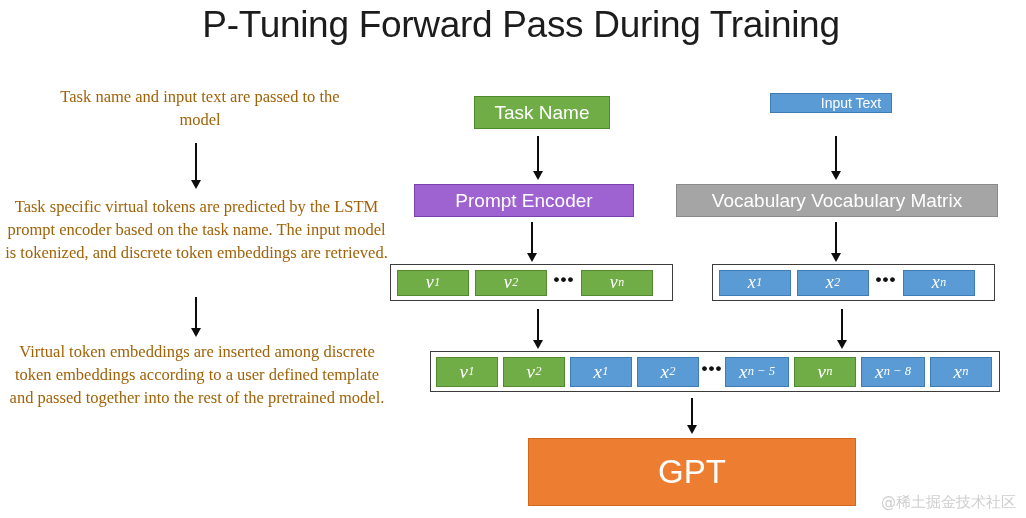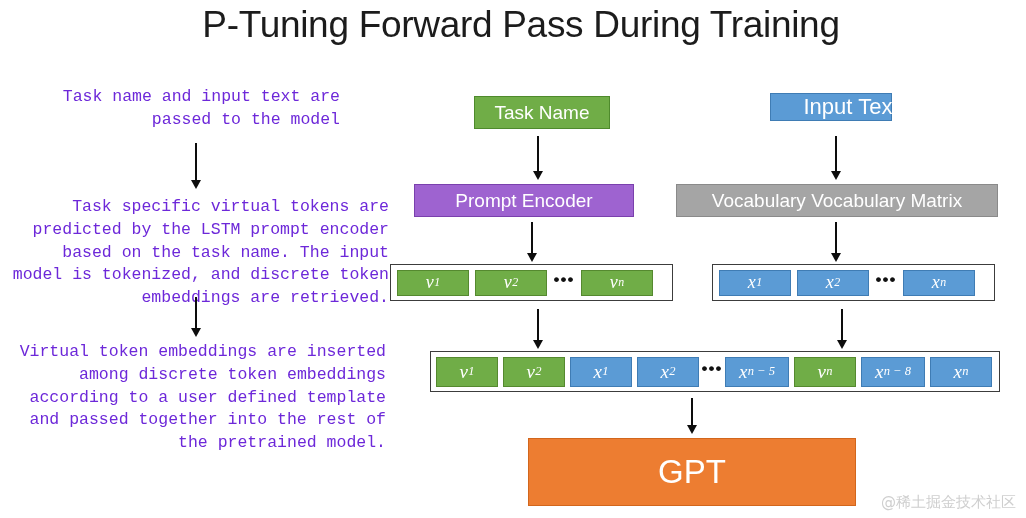--- a/index.html
+++ b/index.html
@@ -27,25 +27,25 @@
     font-weight: 400;
     letter-spacing: -0.3px;
     color: #1c1c1c;
     font-family: "Liberation Sans", sans-serif;
     margin-left: 8px;
   }
 
   
   .note {
     position: absolute;
-    text-align: right;
+    text-align: center;
     font-size: 16.5px;
     line-height: 1.38;
-    color: #6d28d9;
-    font-family: Liberation Mono, monospace;
+    color: #a16207;
+    font-family: Liberation Serif, serif;
   }
   #note-1 { left: 60px; top: 86px;  width: 280px; }
   #note-2 { left: 4px;  top: 196px; width: 385px; }
   #note-3 { left: 8px;  top: 341px; width: 378px; }
 
   
   .v-arrow {
     position: absolute;
   }
   .v-arrow .shaft {
@@ -80,24 +80,24 @@
     white-space: nowrap;
   }
 
   #box-task-name {
     left: 474px; top: 96px; width: 136px; height: 33px;
     background: #70ad47;
     border: 1.4px solid #4e8a2c;
     font-size: 19px;
   }
   #box-input-text {
-    left: 770px; top: 93px; width: 122px; height: 28px;
+    left: 770px; top: 93px; width: 122px; height: 20px;
     background: #5b9bd5;
     border: 1.4px solid #3f7cb4;
-    font-size: 22px;
+    font-size: 14px;
     padding-left: 40px;
   }
   #box-prompt-encoder {
     left: 414px; top: 184px; width: 220px; height: 33px;
     background: #9e63d0;
     border: 1.4px solid #7a40ad;
     font-size: 19px;
   }
   #box-vocab-matrix {
     left: 676px; top: 184px; width: 322px; height: 33px;

